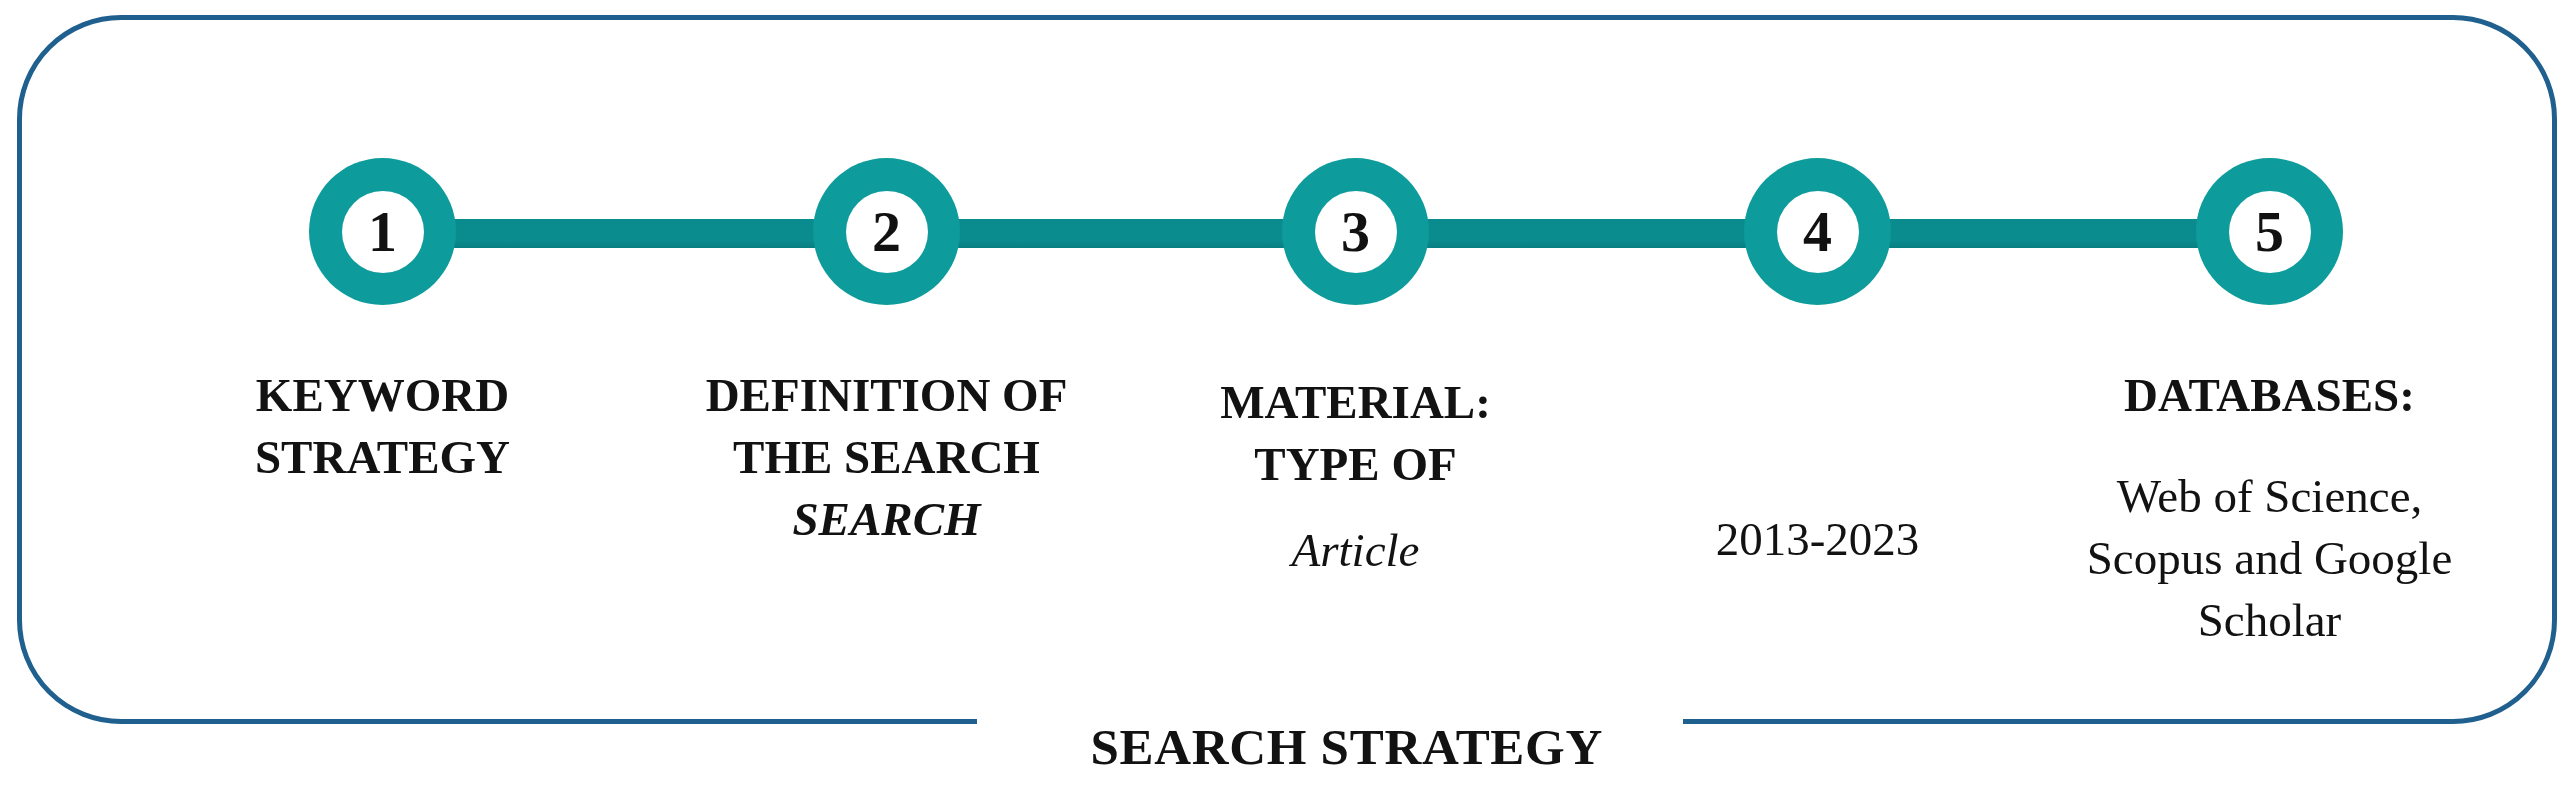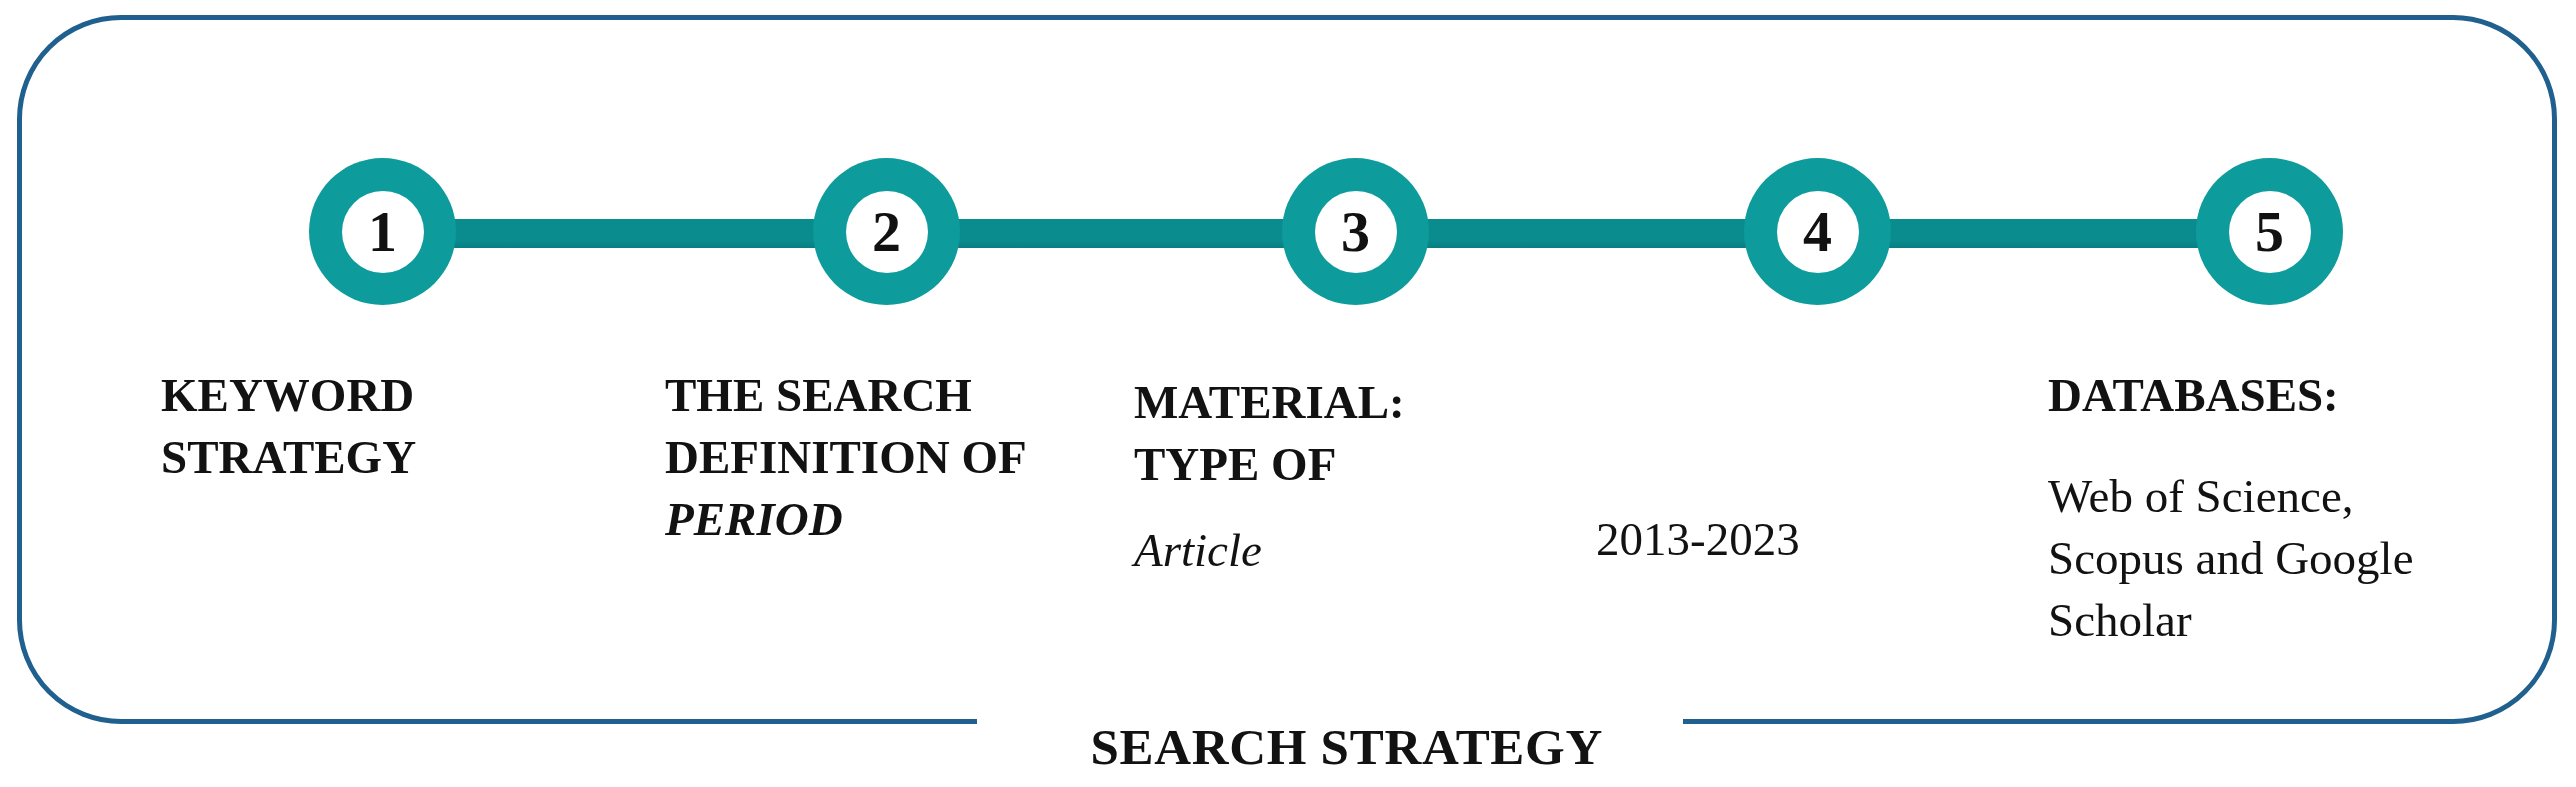--- a/index.html
+++ b/index.html
@@ -80,20 +80,21 @@
   .c1 { left: 309px; }
   .c2 { left: 813px; }
   .c3 { left: 1282px; }
   .c4 { left: 1744px; }
   .c5 { left: 2196px; }
 
   
   .label {
     position: absolute;
     width: 443px;
+    text-align: center;
     font-size: 47px;
     line-height: 62px;
     white-space: nowrap;
   }
   .header { font-weight: 700; }
   .detail { font-weight: 400; }
   .italic  { font-style: italic; }
 
   .h1 { left: 161px;  top: 364px; }
   .h2 { left: 665px;  top: 364px; }
@@ -125,23 +126,23 @@
     <div>KEYWORD</div>
     <div>STRATEGY</div>
   </div>
 
   <div class="circle c2">
     <div class="circle-inner">
       <span class="circle-number">2</span>
     </div>
   </div>
   <div class="label header h2">
+    <div>DEFINITION OF</div>
     <div>THE SEARCH</div>
-    <div>DEFINITION OF</div>
-    <div class="italic">PERIOD</div>
+    <div class="italic">SEARCH</div>
   </div>
 
   <div class="circle c3">
     <div class="circle-inner">
       <span class="circle-number">3</span>
     </div>
   </div>
   <div class="label header h3">
     <div>MATERIAL:</div>
     <div>TYPE OF</div>

